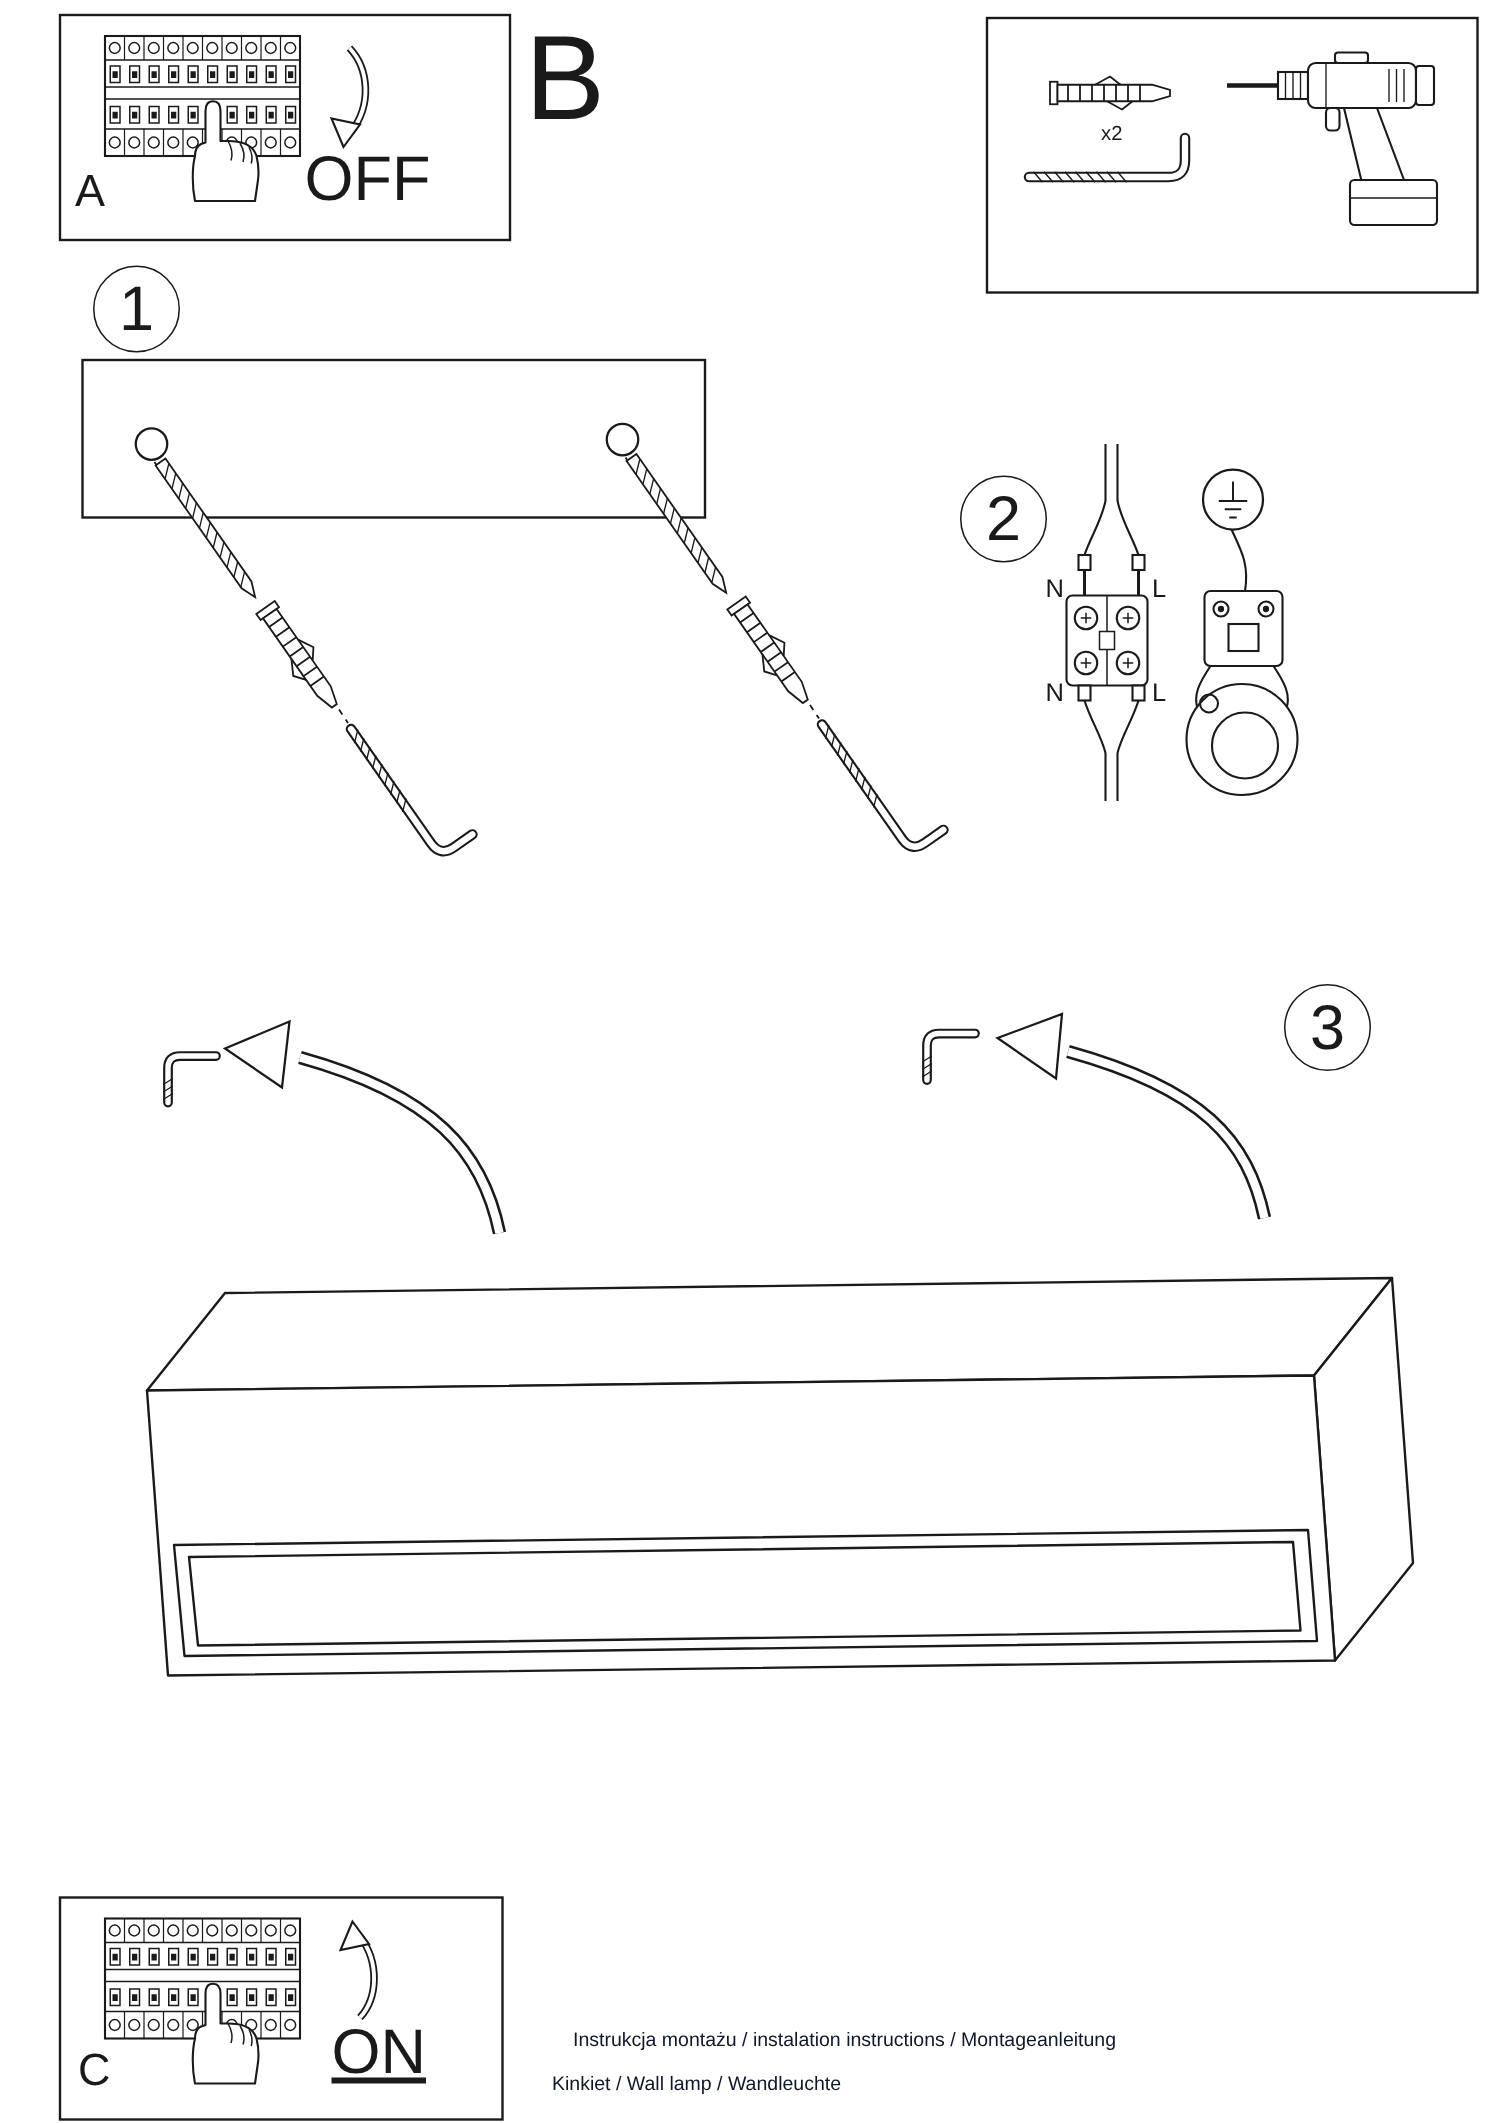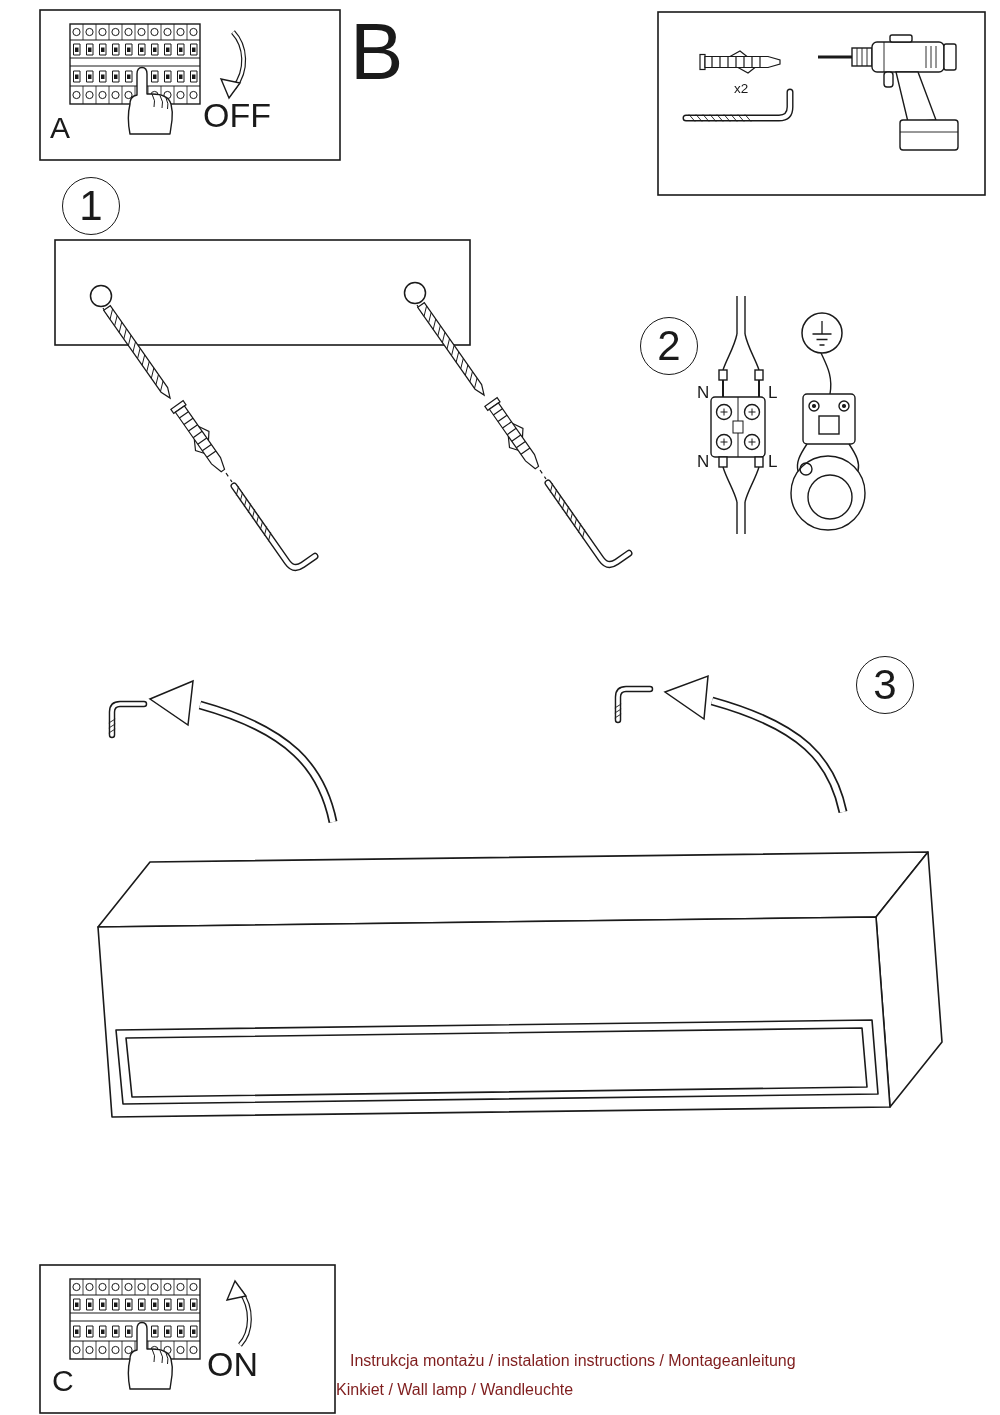--- a/index.html
+++ b/index.html
@@ -1,25 +1,25 @@
 <!DOCTYPE html>
 <html><head>
 <meta charset="utf-8">
 <style>
   html,body{margin:0;padding:0;background:#fff;}
   .page{position:relative;width:1000px;height:1415px;background:#fff;overflow:hidden;
         font-family:"Liberation Sans",sans-serif;color:#1a1a1a;}
   .art{position:absolute;left:0;top:0;}
   .txt{position:absolute;color:#1a1a1a;line-height:1;white-space:nowrap;}
   .big-letter{font-size:80px;line-height:80px;}
-  .state-label{font-size:34px;}
+  .state-label{font-size:42px;}
   .corner-label{font-size:30px;}
   .qty-label{font-size:13.5px;}
   .nl-label{font-size:17px;}
-  .footer-line{font-size:16px;color:#7f1d1d;}
+  .footer-line{font-size:13px;color:#0f172a;margin-left:32px;}
   .step-circle{position:absolute;width:56px;height:56px;border:1.7px solid #1a1a1a;border-radius:50%;
                display:flex;align-items:center;justify-content:center;font-size:42px;background:#fff;}
 </style>
 </head>
 <body>
 
 <div class="page">
 
   <svg class="art" width="1000" height="1415" viewBox="0 0 1000 1415">
     <defs>
@@ -224,18 +224,18 @@
   <div class="step-circle" style="left:856px;top:656px;">
     <span>3</span>
   </div>
 
   <div class="txt nl-label" style="left:697px;top:384px;">N</div>
   <div class="txt nl-label" style="left:768px;top:384px;">L</div>
   <div class="txt nl-label" style="left:697px;top:453px;">N</div>
   <div class="txt nl-label" style="left:768px;top:453px;">L</div>
 
   <div class="txt corner-label" style="left:52px;top:1366px;">C</div>
-  <div class="txt state-label" style="left:207px;top:1347px;">ON</div>
+  <div class="txt state-label" style="left:221px;top:1347px;text-decoration:underline;">ON</div>
 
   <div class="txt footer-line" style="left:350px;top:1353px;">Instrukcja montażu / instalation instructions / Montageanleitung</div>
   <div class="txt footer-line" style="left:336px;top:1382px;">Kinkiet / Wall lamp / Wandleuchte</div>
 
 </div>
 
 </body></html>

